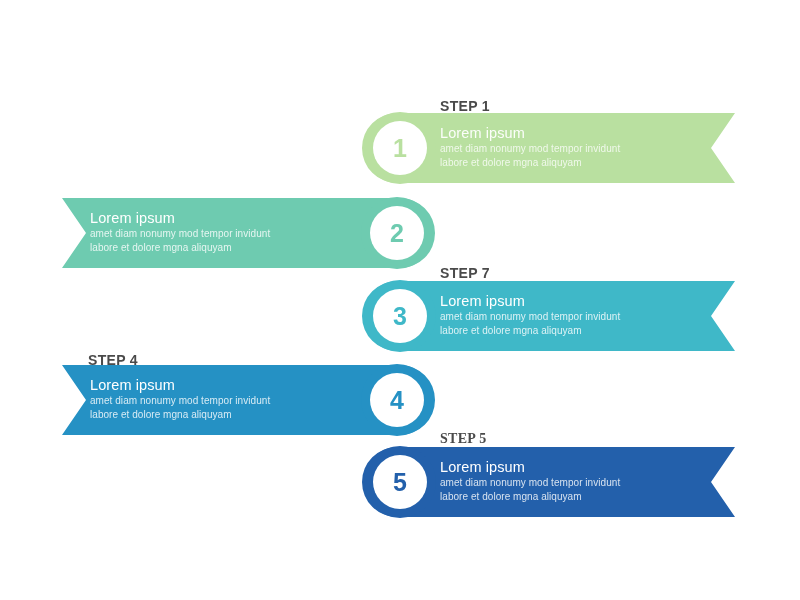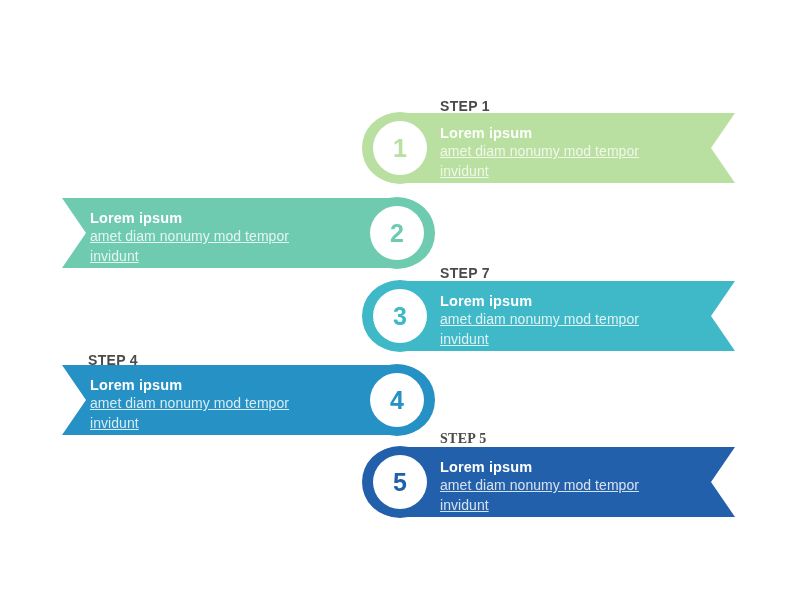--- a/index.html
+++ b/index.html
@@ -66,31 +66,30 @@
   .txt {
     position:absolute;
     top:11px;
     width:245px;
   }
   .step.right .txt { left:78px; }
   .step.left  .txt { left:28px; }
 
   .txt .title {
     font-size:14.5px;
-    font-weight:bold;
+    font-weight:normal;
     color:#ffffff;
     line-height:1.25;
     letter-spacing:.1px;
   }
   .txt .line {
-    font-size:14px;
+    font-size:10px;
     color:rgba(255,255,255,.82);
     line-height:1.42;
     letter-spacing:.05px;
-    text-decoration:underline;
   }
 
   
   .step.pale .txt .title { color:rgba(255,255,255,.95); }
   .step.pale .txt .line  { color:rgba(255,255,255,.78); }
 
   
   .caption {
     position:absolute;
     font-size:14px;

